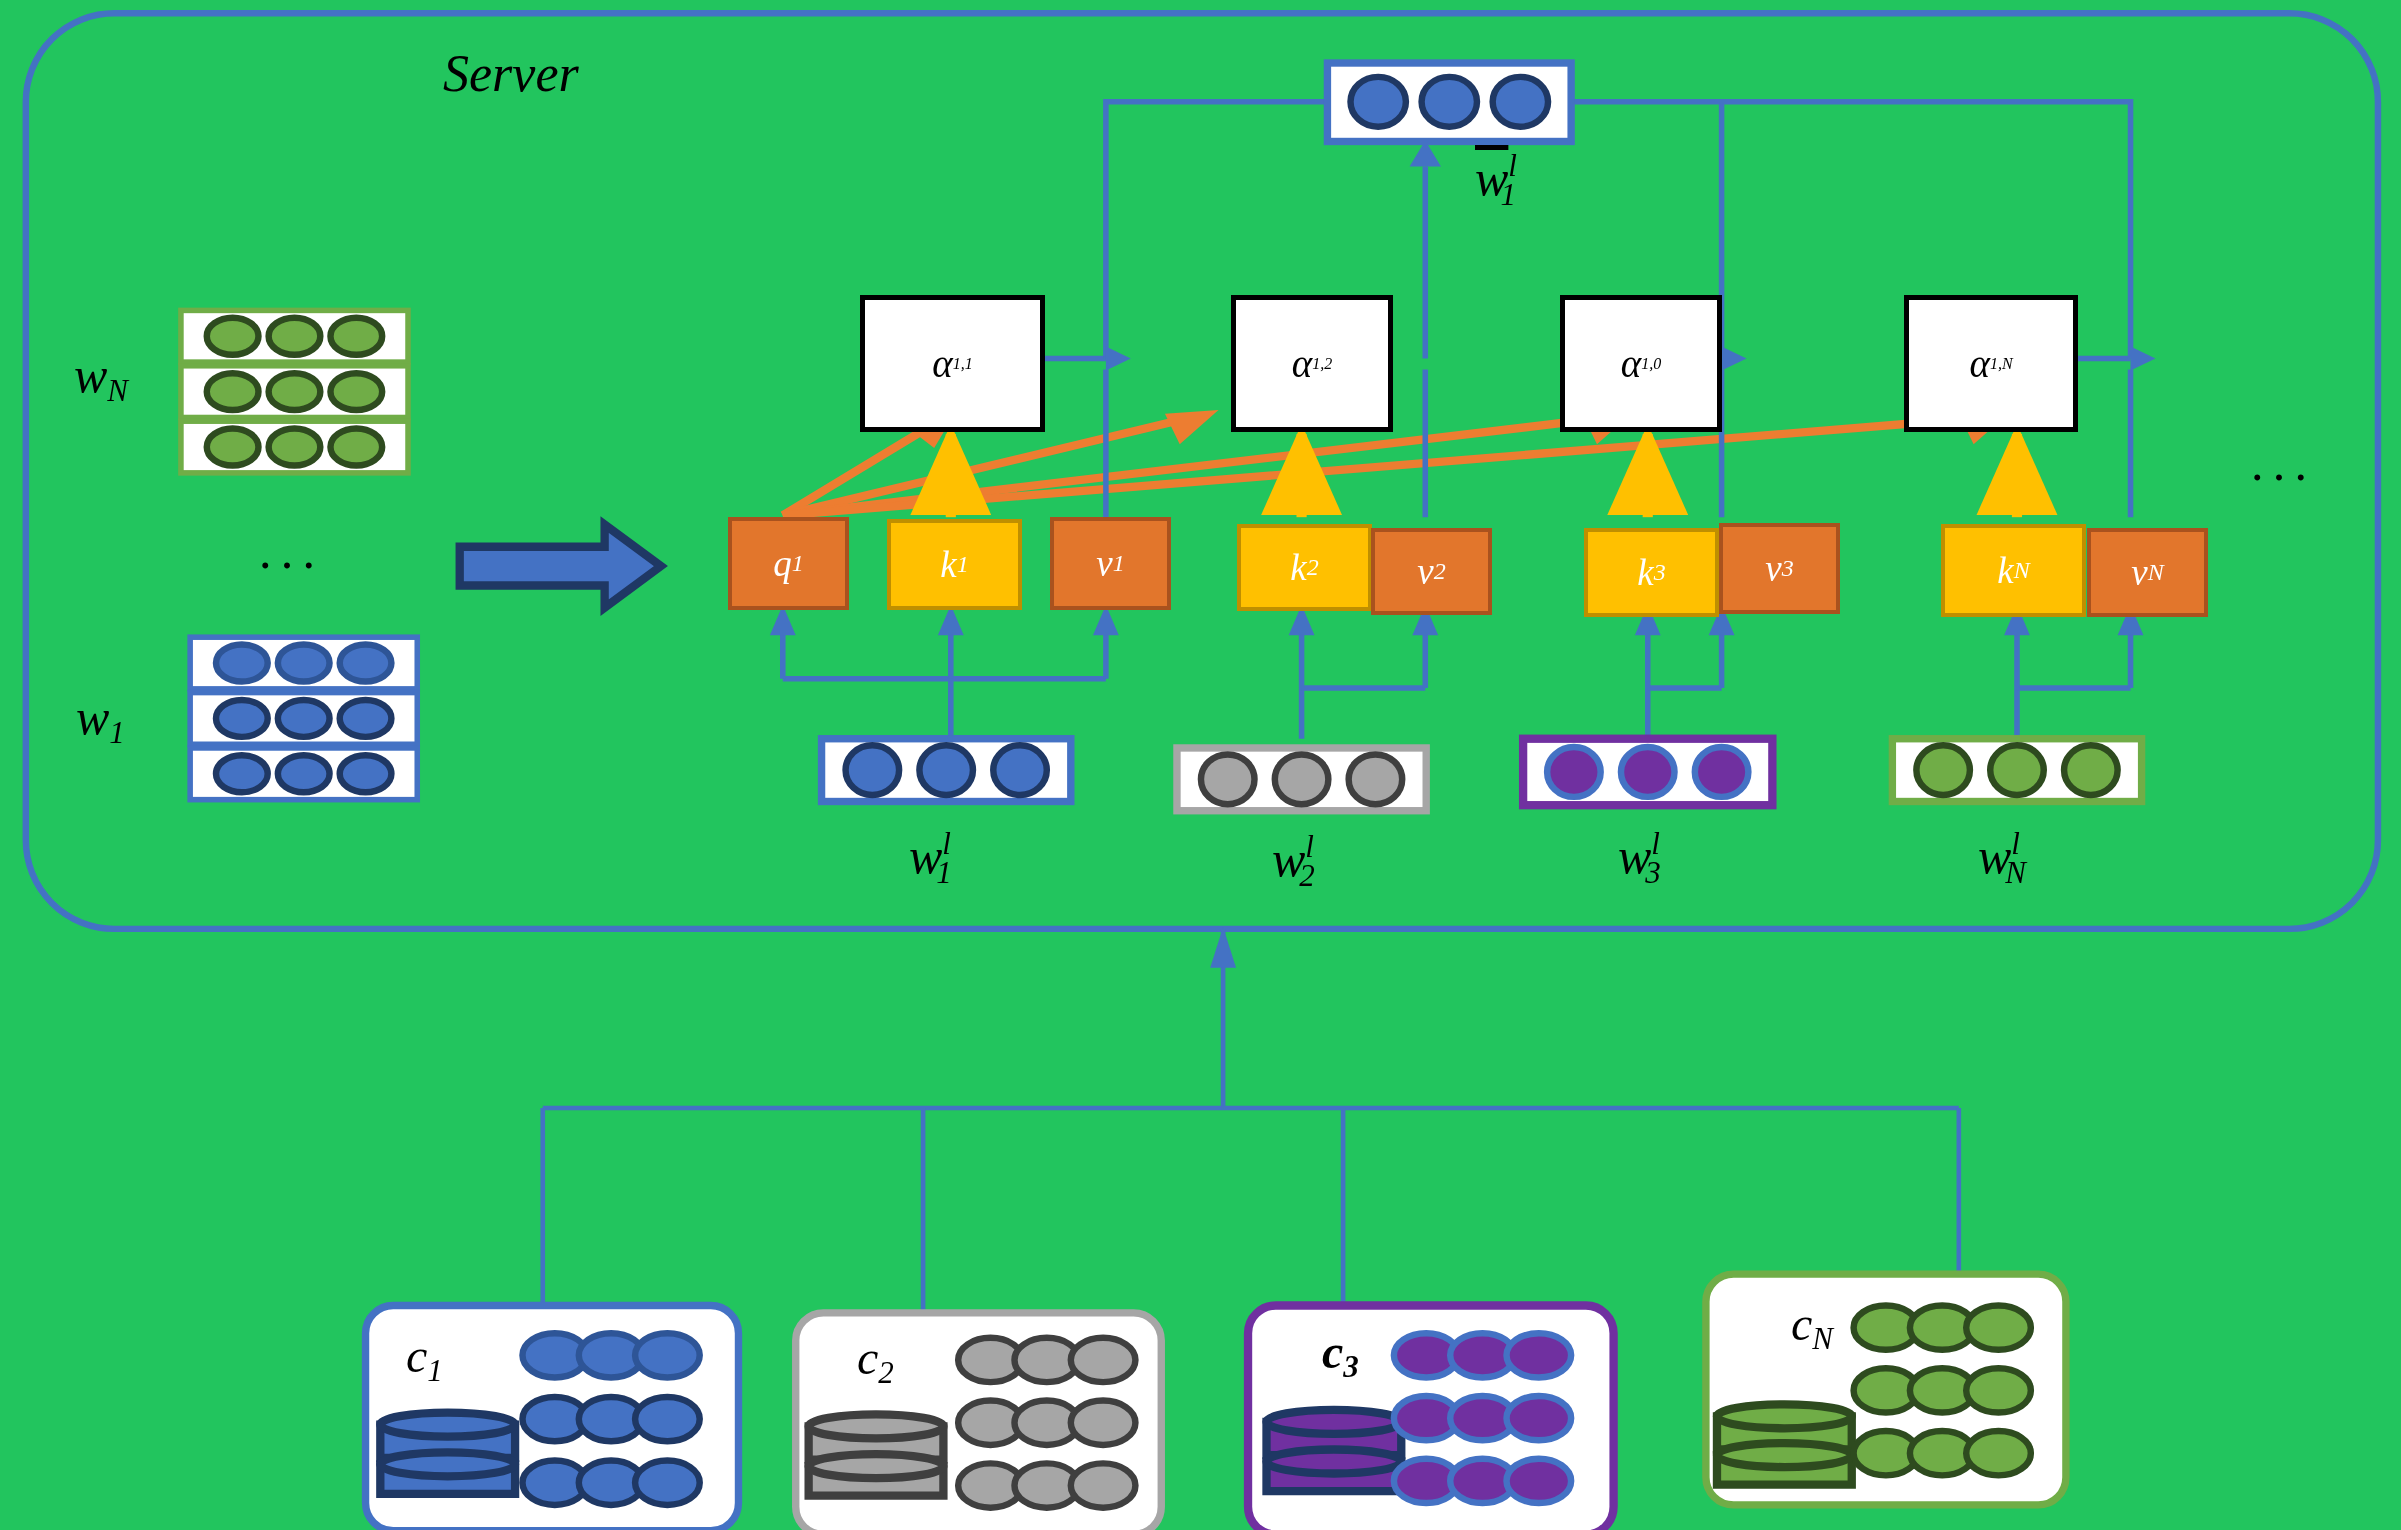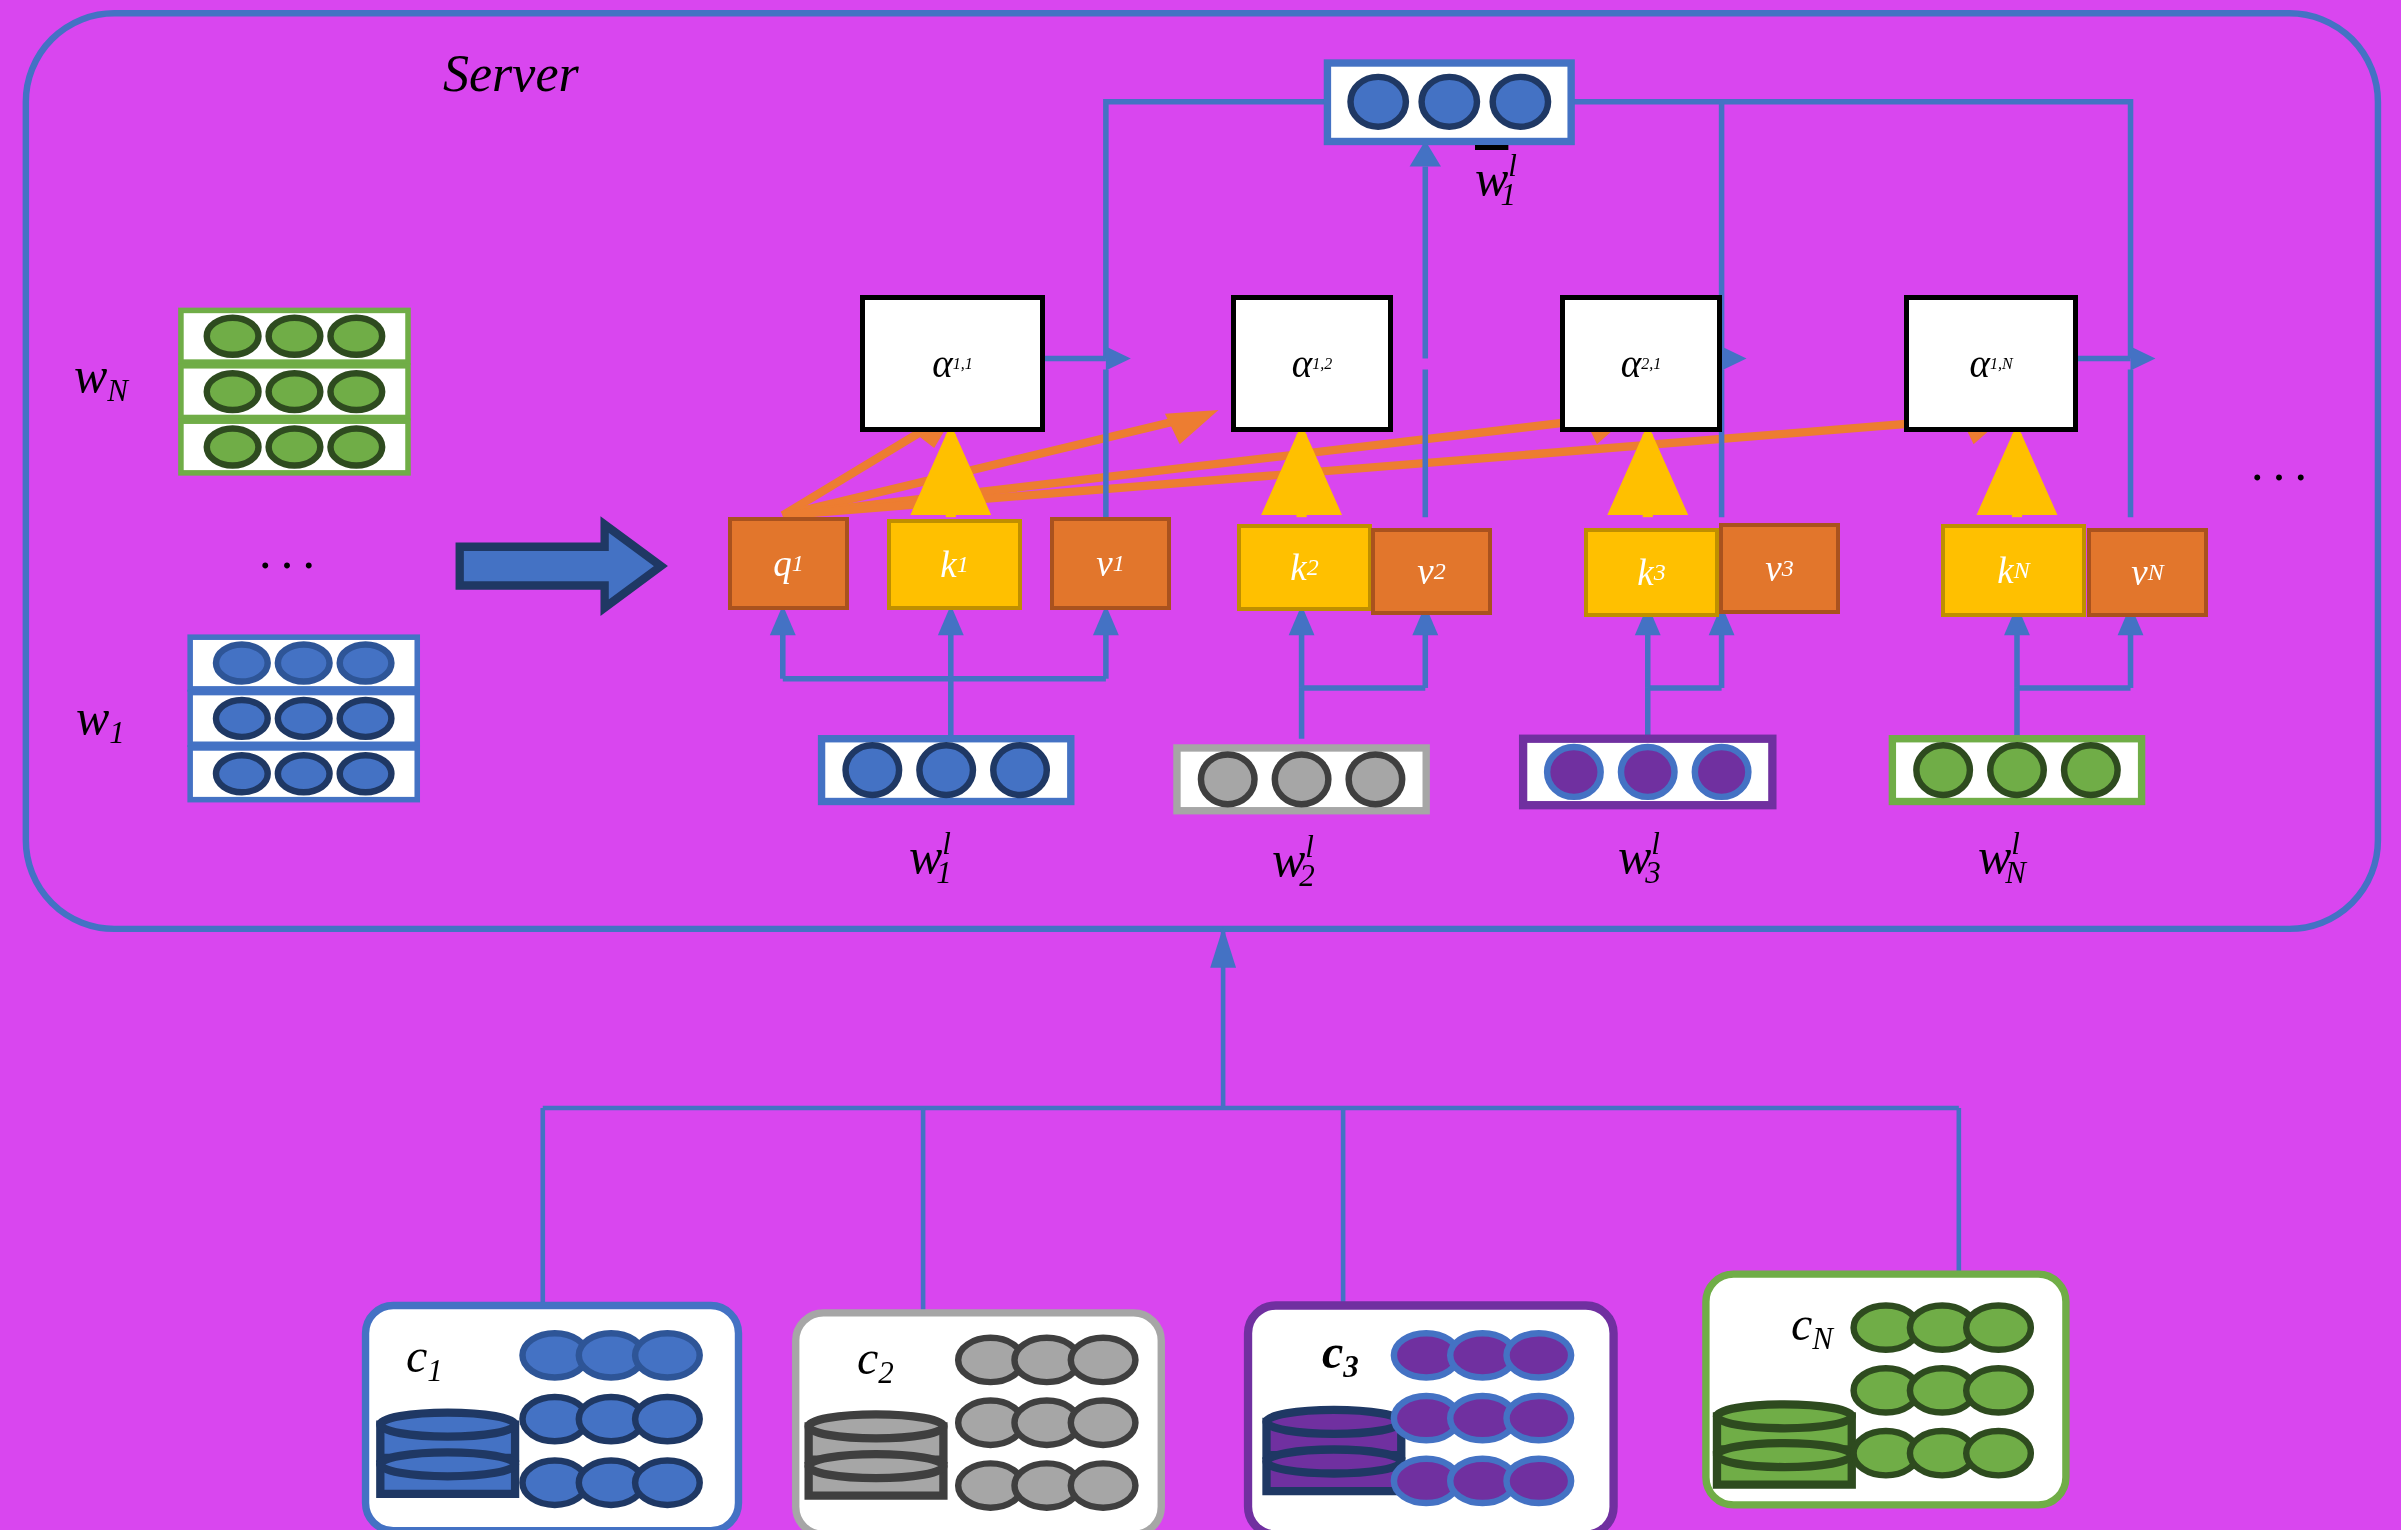--- a/index.html
+++ b/index.html
@@ -1,17 +1,17 @@
 <!DOCTYPE html>
 <html style="font-size:14.8px"><head>
 <meta charset="utf-8">
 <style>
   html,body{margin:0;padding:0;background:#ffffff;}
   body{font-family:"Liberation Serif", serif;}
-  #stage{position:relative;width:2401px;height:1531px;background:#d946ef;overflow:hidden;}
+  #stage{position:relative;width:2401px;height:1531px;background:#22c55e;overflow:hidden;}
   #svgroot{position:absolute;left:0;top:0;width:2401px;height:1531px;}
 
   .lbl{position:absolute;font-family:"Liberation Serif", serif;font-style:italic;color:#000;white-space:nowrap;}
   .lbl-server{font-size:52px;font-style:italic;}
   .lbl-math{font-size:50px;}
   .lbl-math .sub{font-size:31px;vertical-align:-0.30em;font-style:italic;}
   .lbl-math .sup{font-size:31px;vertical-align:0.62em;font-style:italic;}
   .lbl-client{font-size:48px;}
   .lbl-client .sub{font-size:31px;vertical-align:-0.30em;font-style:italic;}
   .ellipsis{position:absolute;font-family:"Liberation Serif", serif;font-size:50px;color:#000;letter-spacing:9.2px;font-style:normal;}
@@ -319,21 +319,21 @@
   <div class="alpha" style="left:860px;top:295px;width:175px;height:127px;">
     <span>α</span>
       <span class="sub">1,1</span>
   </div>
   <div class="alpha" style="left:1231px;top:295px;width:152px;height:127px;">
     <span>α</span>
       <span class="sub">1,2</span>
   </div>
   <div class="alpha" style="left:1560px;top:295px;width:152px;height:127px;">
     <span>α</span>
-      <span class="sub">2,1</span>
+      <span class="sub">1,0</span>
   </div>
   <div class="alpha" style="left:1904px;top:295px;width:164px;height:127px;">
     <span>α</span>
       <span class="sub">1,N</span>
   </div>
 
   <div class="qkv q-box" style="left:728px;top:517px;width:113px;height:85px;">
     <span>q</span>
       <span class="sub">1</span>
   </div>

